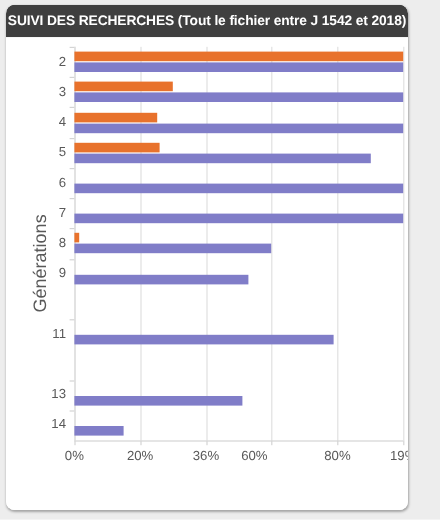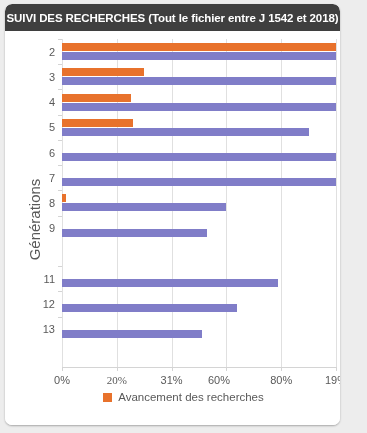--- a/index.html
+++ b/index.html
@@ -171,27 +171,27 @@
     <div class="y-axis-title">Générations</div>
 
     <div class="plot" id="plot">
       <div class="axis-left"></div>
       <div class="axis-bottom"></div>
     <div class="gridline" style="left: 0px;"></div>
         <div class="x-tick-mark" style="left: 0px;"></div>
         <div class="x-tick-label" style="left: 0px;">0%</div>
         <div class="gridline" style="left: 54.8px;"></div>
         <div class="x-tick-mark" style="left: 54.8px;"></div>
-        <div class="x-tick-label" style="left: 54.8px; font-family: Liberation Serif, serif;">20%</div>
+        <div class="x-tick-label" style="left: 54.8px;">20%</div>
         <div class="gridline" style="left: 109.6px;"></div>
         <div class="x-tick-mark" style="left: 109.6px;"></div>
-        <div class="x-tick-label" style="left: 109.6px;">31%</div>
+        <div class="x-tick-label" style="left: 109.6px;">36%</div>
         <div class="gridline" style="left: 164.4px;"></div>
         <div class="x-tick-mark" style="left: 164.4px;"></div>
-        <div class="x-tick-label" style="left: 157px;">60%</div>
+        <div class="x-tick-label" style="left: 150px;">60%</div>
         <div class="gridline" style="left: 219.2px;"></div>
         <div class="x-tick-mark" style="left: 219.2px;"></div>
         <div class="x-tick-label" style="left: 219.2px;">80%</div>
         <div class="gridline" style="left: 274px;"></div>
         <div class="x-tick-mark" style="left: 274px;"></div>
         <div class="x-tick-label" style="left: 274px;">19%</div>
         <div class="row" style="top: 0px; height: 25.2308px;">
           <div class="tick-mark" style="top: 0px;"></div>
           <div class="y-tick-label" style="top: 7.61538px;">2</div>
           <div class="bar" style="top: 4.11538px; width: 274px; background: rgb(232, 114, 44);"></div>
@@ -234,33 +234,29 @@
         <div class="row" style="top: 176.615px; height: 25.2308px;">
           <div class="tick-mark" style="top: 0px;"></div>
           <div class="y-tick-label" style="top: 7.61538px;">9</div>
           <div class="bar" style="top: 13.1154px; width: 145.22px; background: rgb(128, 125, 200);"></div>
         </div>
         <div class="row" style="top: 227.077px; height: 25.2308px;">
           <div class="tick-mark" style="top: 0px;"></div>
           <div class="y-tick-label" style="top: 7.61538px;">11</div>
           <div class="bar" style="top: 13.1154px; width: 216.46px; background: rgb(128, 125, 200);"></div>
         </div>
-        <div class="row" style="top: 252.308px; height: 25.2308px;">
-          <div class="tick-mark" style="top: 0px;"></div>
-          <div class="y-tick-label" style="top: 7.61538px;">12</div>
-          <div class="bar" style="top: 13.1154px; width: 175.36px; background: rgb(128, 125, 200);"></div>
-        </div>
         <div class="row" style="top: 277.538px; height: 25.2308px;">
           <div class="tick-mark" style="top: 0px;"></div>
           <div class="y-tick-label" style="top: 7.61538px; text-align: right;">13</div>
           <div class="bar" style="top: 13.1154px; width: 139.74px; background: rgb(128, 125, 200);"></div>
         </div>
+        <div class="row" style="top: 302.769px; height: 25.2308px;">
+          <div class="tick-mark" style="top: 0px;"></div>
+          <div class="y-tick-label" style="top: 7.61538px;">14</div>
+          <div class="bar" style="top: 13.1154px; width: 41.1px; background: rgb(128, 125, 200);"></div>
+        </div>
       </div>
 
     <div class="legend">
-      <div class="legend-item">
-        <span class="legend-swatch" style="background:#E8722C"></span>
-        <span class="legend-label">Avancement des recherches</span>
-      </div>
     </div>
 
   </div>
 </div>
 
 </body></html>

